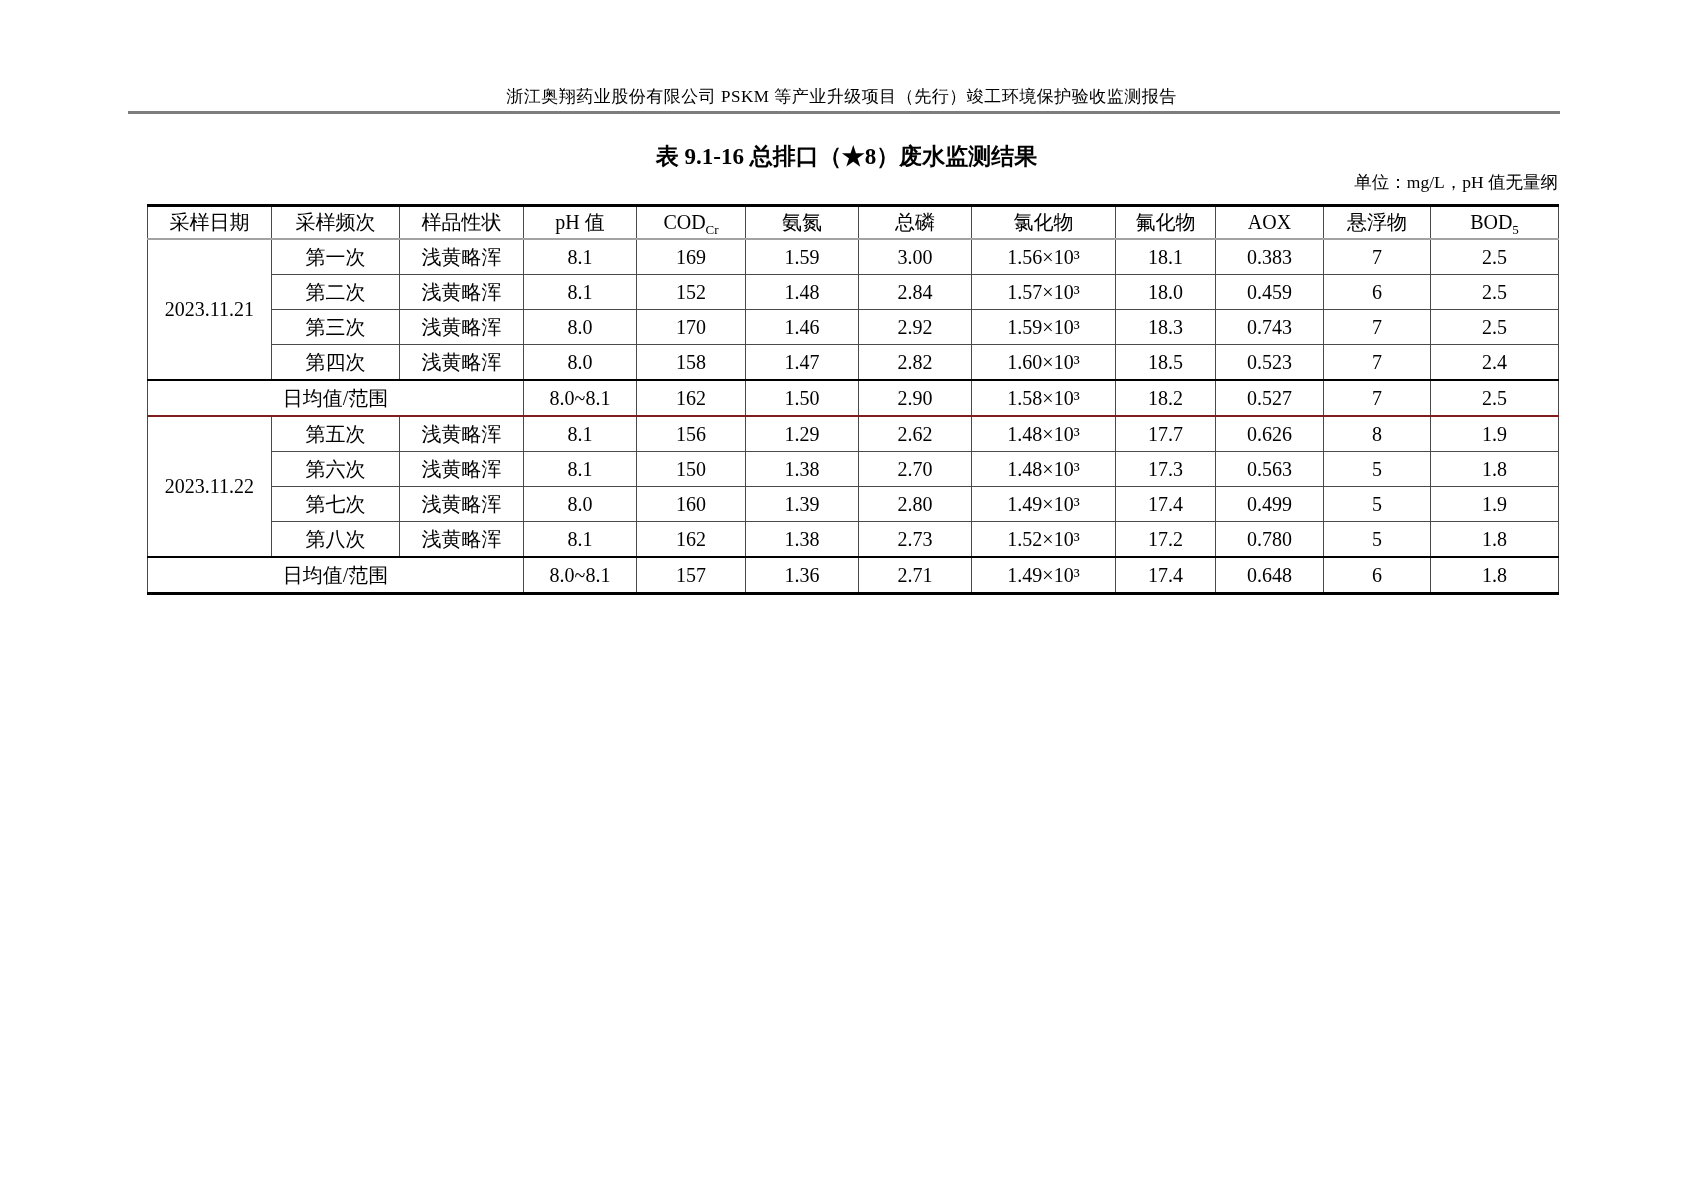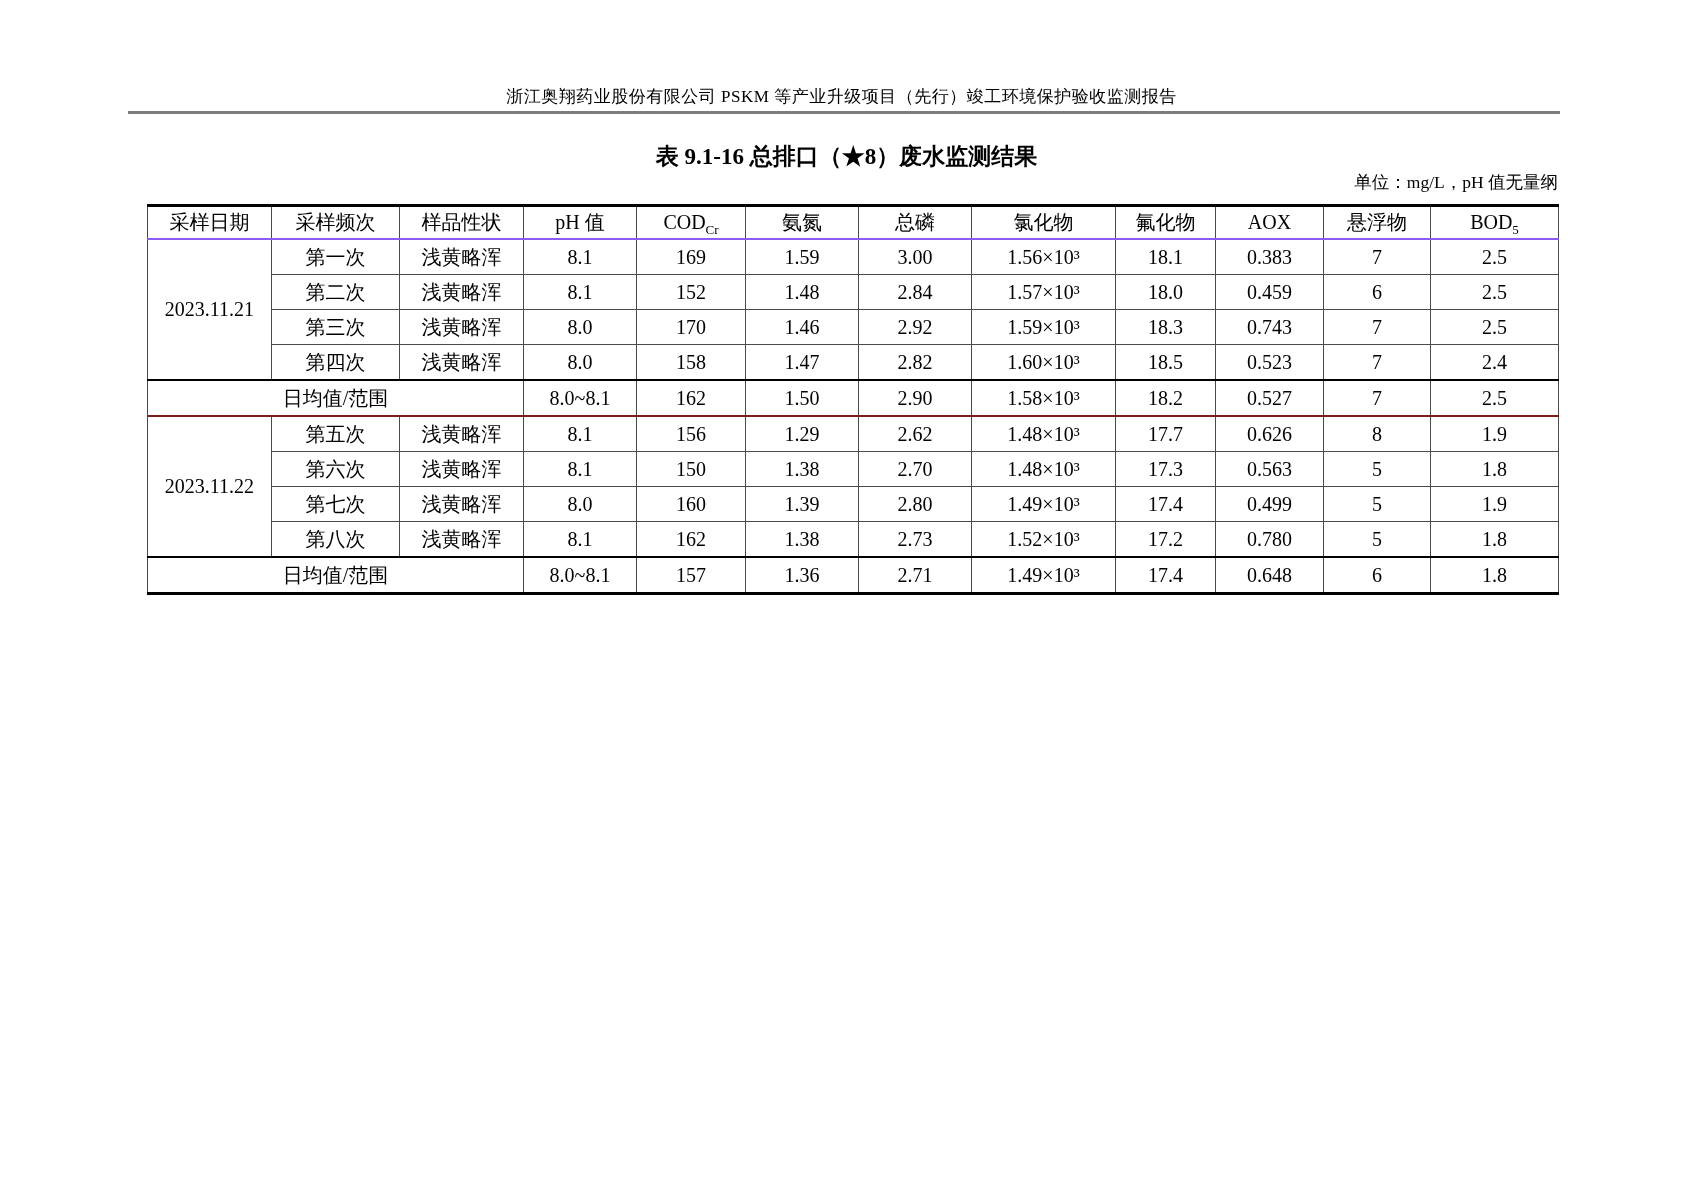--- a/index.html
+++ b/index.html
@@ -60,21 +60,21 @@
     font-weight: normal;
     padding: 0 2px;
     height: 34px;
     line-height: 1.15;
     vertical-align: middle;
     white-space: nowrap;
     overflow: hidden;
   }
   .monitor-table thead th {
     height: 31px;
-    border-bottom: 2px solid #8b5cf6;
+    border-bottom: 2px solid #a3a3a3;
   }
   .monitor-table .avg-row td {
     border-top: 2px solid #000;
     border-bottom: 2px solid #7f1d1d;
   }
   .monitor-table sub { font-size: 13px; line-height: 0; }
   .footer-left {
     position: absolute;
     top: 1058px; left: 172px;
     font-size: 17.5px;

